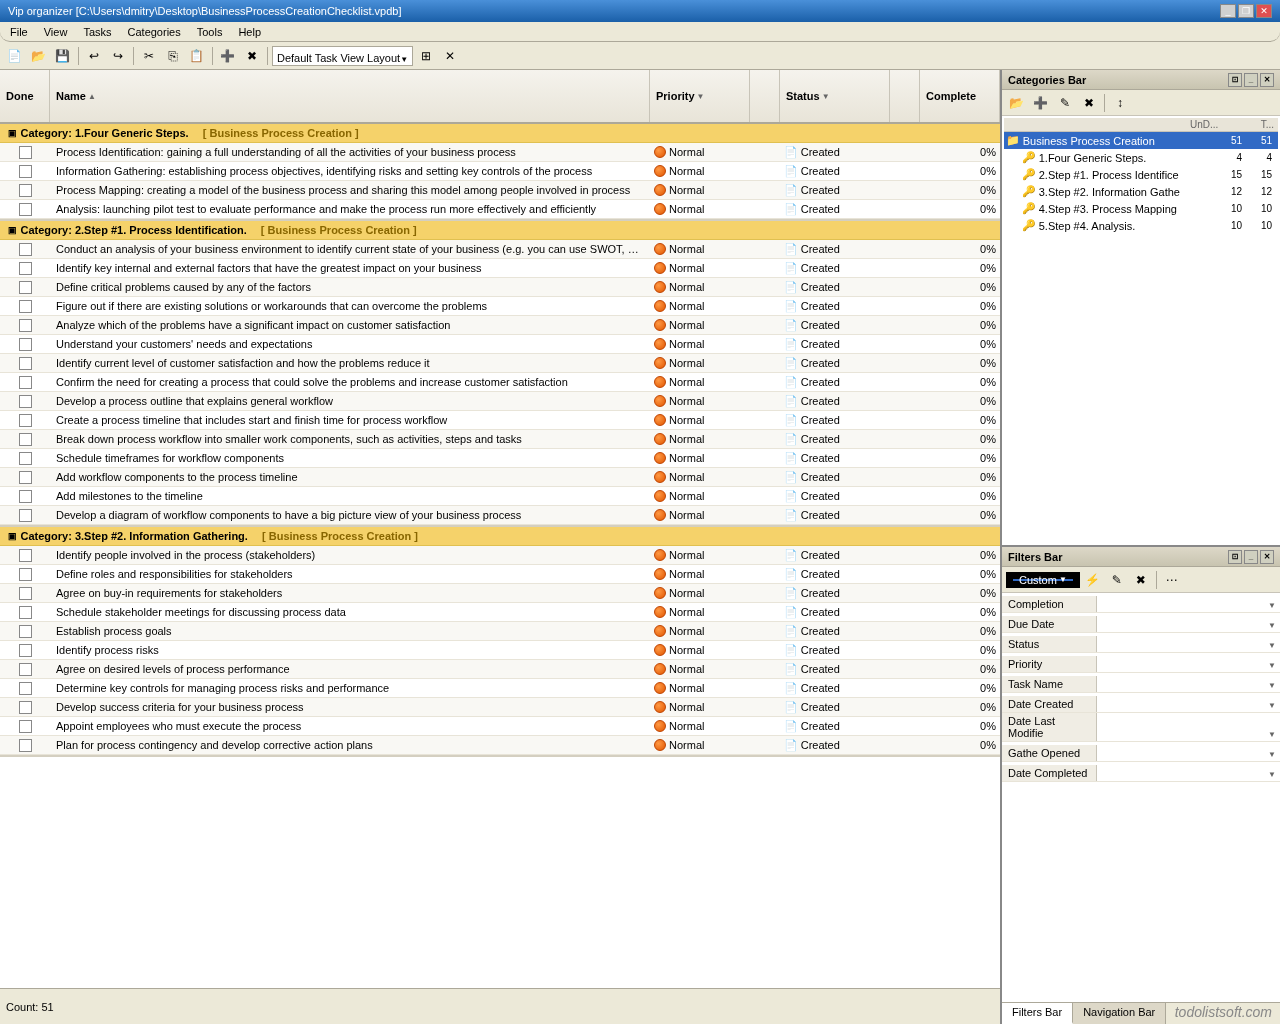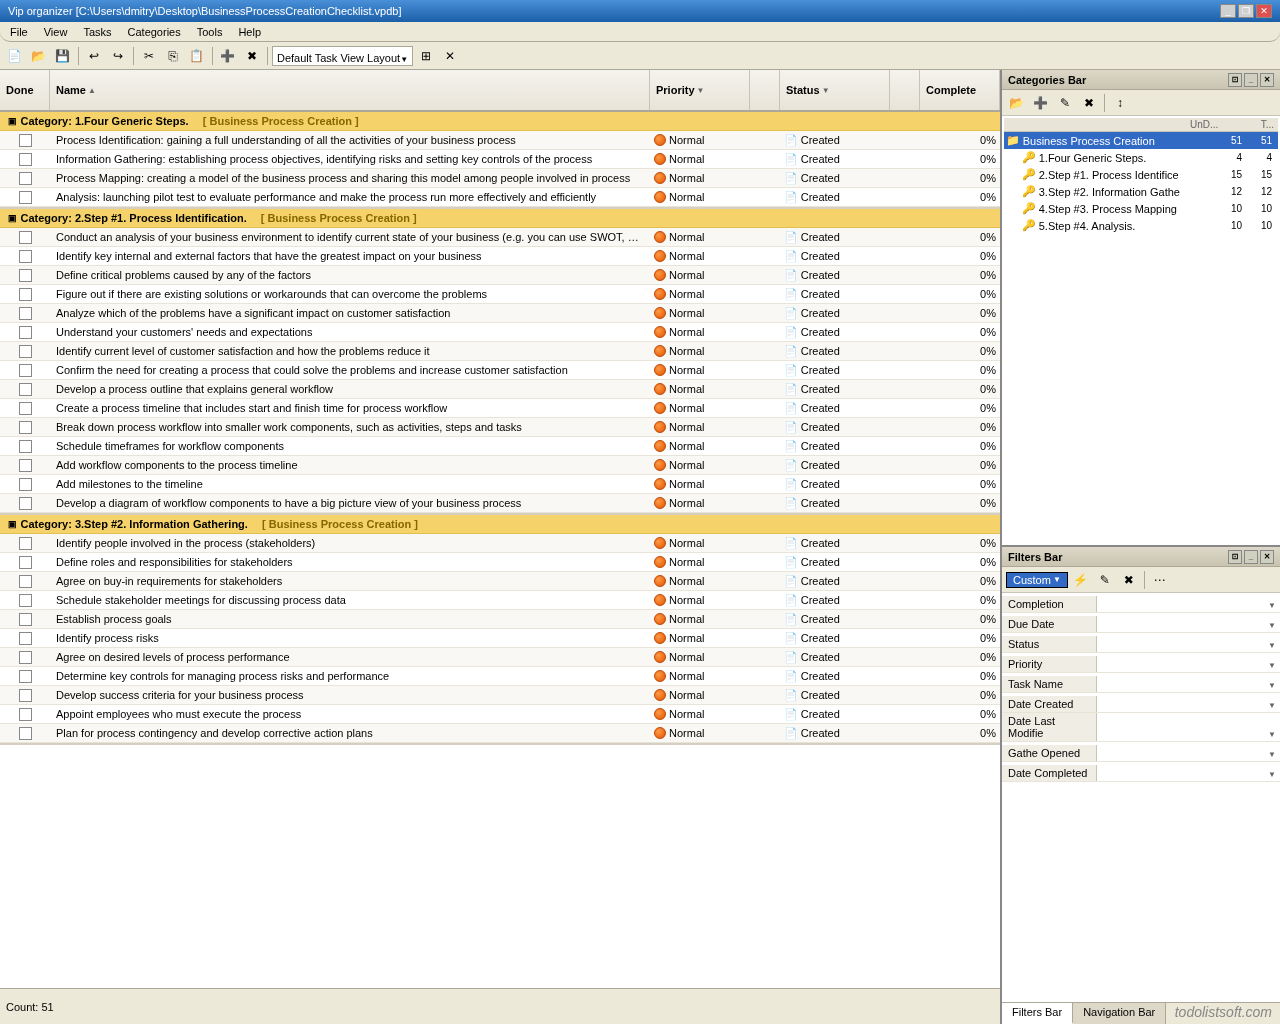--- a/index.html
+++ b/index.html
@@ -91,21 +91,21 @@
     
     .col-headers {
       display: grid;
       grid-template-columns: 50px 1fr 100px 30px 110px 30px 80px;
       background: linear-gradient(to bottom, #f5f3ed, #e8e4d8);
       border-bottom: 2px solid #aca899;
       font-weight: bold;
       font-size: 11px;
     }
     .col-header {
-      padding: 14px 6px;
+      padding: 20px 6px;
       border-right: 1px solid #c8c4b8;
       display: flex;
       align-items: center;
       gap: 2px;
     }
     .col-header-arrow { font-size: 8px; color: #666; }
 
     
     .task-list {
       flex: 1;
@@ -266,21 +266,21 @@
       border-bottom: 1px solid #c8c4b8;
       padding: 2px 4px;
       display: flex;
       gap: 2px;
       height: 26px;
       align-items: center;
     }
     .filter-dropdown-btn {
       background: #316ac5;
       color: white;
-      border: 1px solid #000000;
+      border: 7px solid #000000;
       padding: 1px 6px;
       font-size: 11px;
       height: 16px;
       display: flex;
       align-items: center;
       gap: 2px;
       cursor: pointer;
     }
     .filters-content {
       flex: 1;

